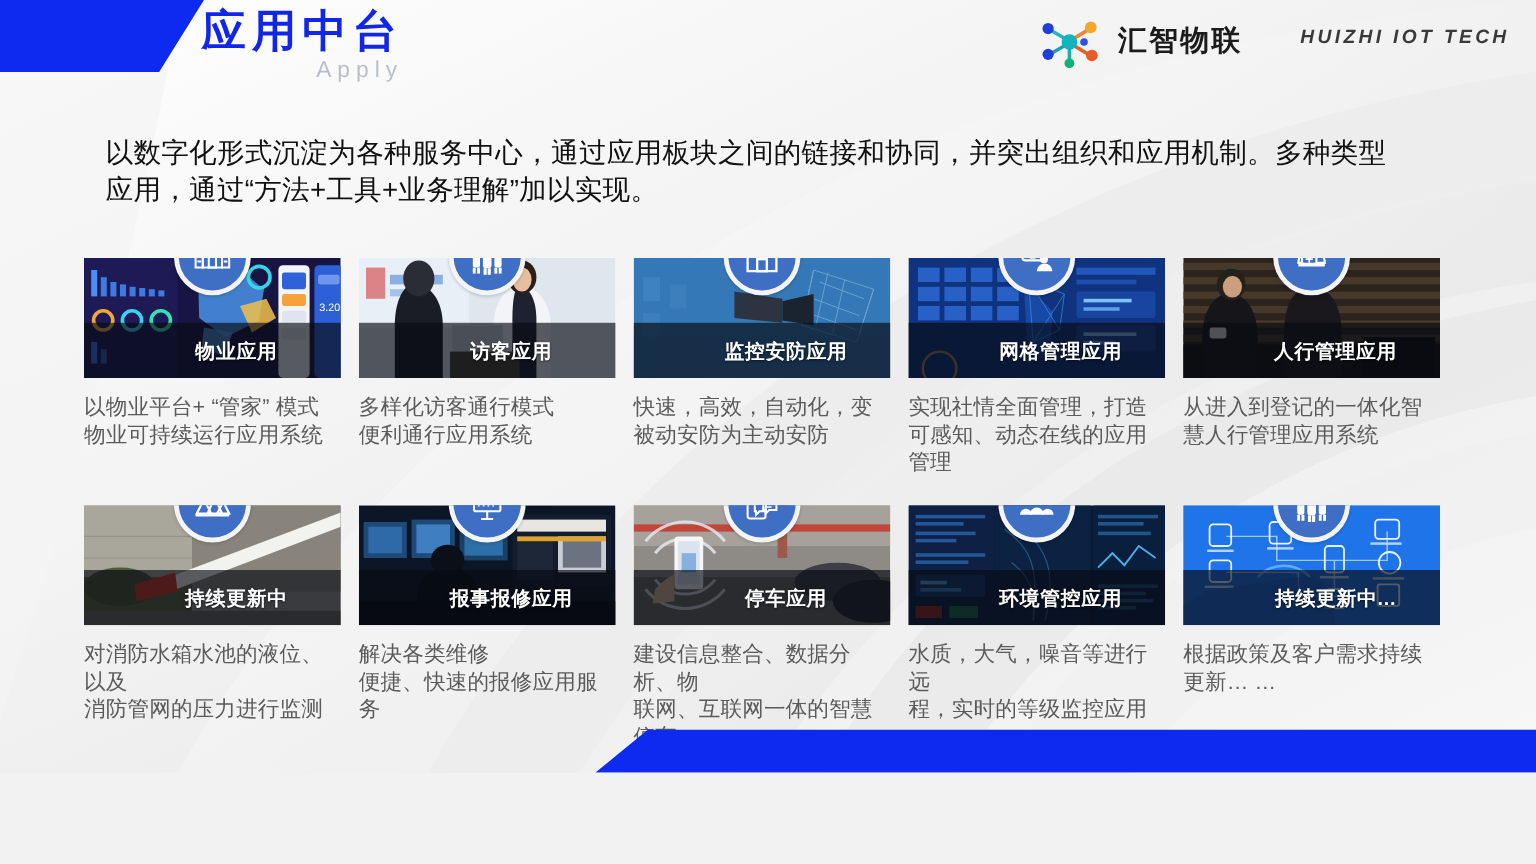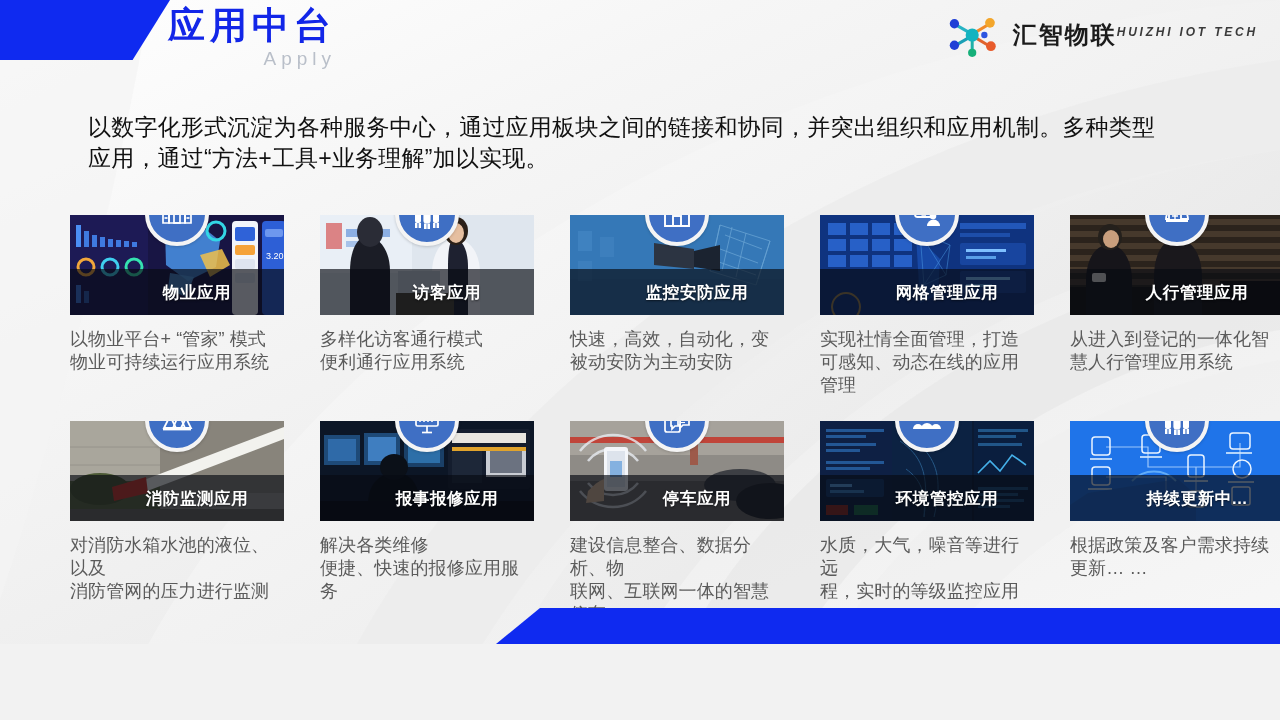--- a/index.html
+++ b/index.html
@@ -81,27 +81,28 @@
   .logo-mark { width: 58px; height: 46px; flex: none; }
   .logo-text { display: flex; flex-direction: row; }
   .logo-cn {
     font-size: 24px;
     font-weight: bold;
     color: #1b1b1b;
     letter-spacing: 2px;
     line-height: 26px;
   }
   .logo-en {
-    font-size: 12px;
+    font-size: 16px;
     color: #3a3a3a;
     letter-spacing: 2.8px;
     line-height: 16px;
     font-style: italic;
     font-weight: bold;
     margin-top: 2px;
+    margin-left: 48px;
   }
 
   
   .intro {
     position: absolute;
     left: 88px;
     top: 112px;
     width: 1080px;
     font-size: 23px;
     line-height: 31px;
@@ -116,21 +117,21 @@
     left: 70px;
     top: 215px;
     width: 1142px;
     z-index: 4;
     display: flex;
     flex-direction: column;
     gap: 24px;
   }
   .row {
     display: flex;
-    gap: 36px;
+    gap: 15px;
   }
   .card {
     width: 214px;
     position: relative;
   }
   .thumb {
     position: relative;
     width: 214px;
     height: 100px;
     overflow: hidden;
@@ -482,21 +483,21 @@
             <ellipse cx="30" cy="68" rx="30" ry="16" fill="#4c5a35"></ellipse>
             <path d="M66,62 L214,6 L214,18 L72,72 Z" fill="#f2f2ee"></path>
             <path d="M42,66 L76,56 L78,72 L44,80 Z" fill="#cf3a2e"></path>
             <rect x="0" y="88" width="214" height="12" fill="#6e6a62"></rect>
             <g stroke="#8a8680" stroke-width="1" opacity="0.6">
               <line x1="0" y1="26" x2="90" y2="26"></line>
                 <line x1="0" y1="44" x2="90" y2="44"></line>
             </g>
           </svg>
           <div class="thumb-shade"></div>
-          <div class="thumb-label">消防监测应用</div>
+          <div class="thumb-label">持续更新中</div>
           <div class="badge">
             <svg viewBox="0 0 34 34" fill="none" stroke="#ffffff" stroke-width="1.8">
               <path d="M4 25 L10 13 L16 25 Z"></path>
               <path d="M13 25 L19 11 L25 25 Z"></path>
               <path d="M21 25 L26 15 L31 25 Z"></path>
               <line x1="3" y1="26.5" x2="31" y2="26.5"></line>
             </svg>
           </div>
         </div>
         <div class="caption" style="white-space:pre-line">对消防水箱水池的液位、以及

